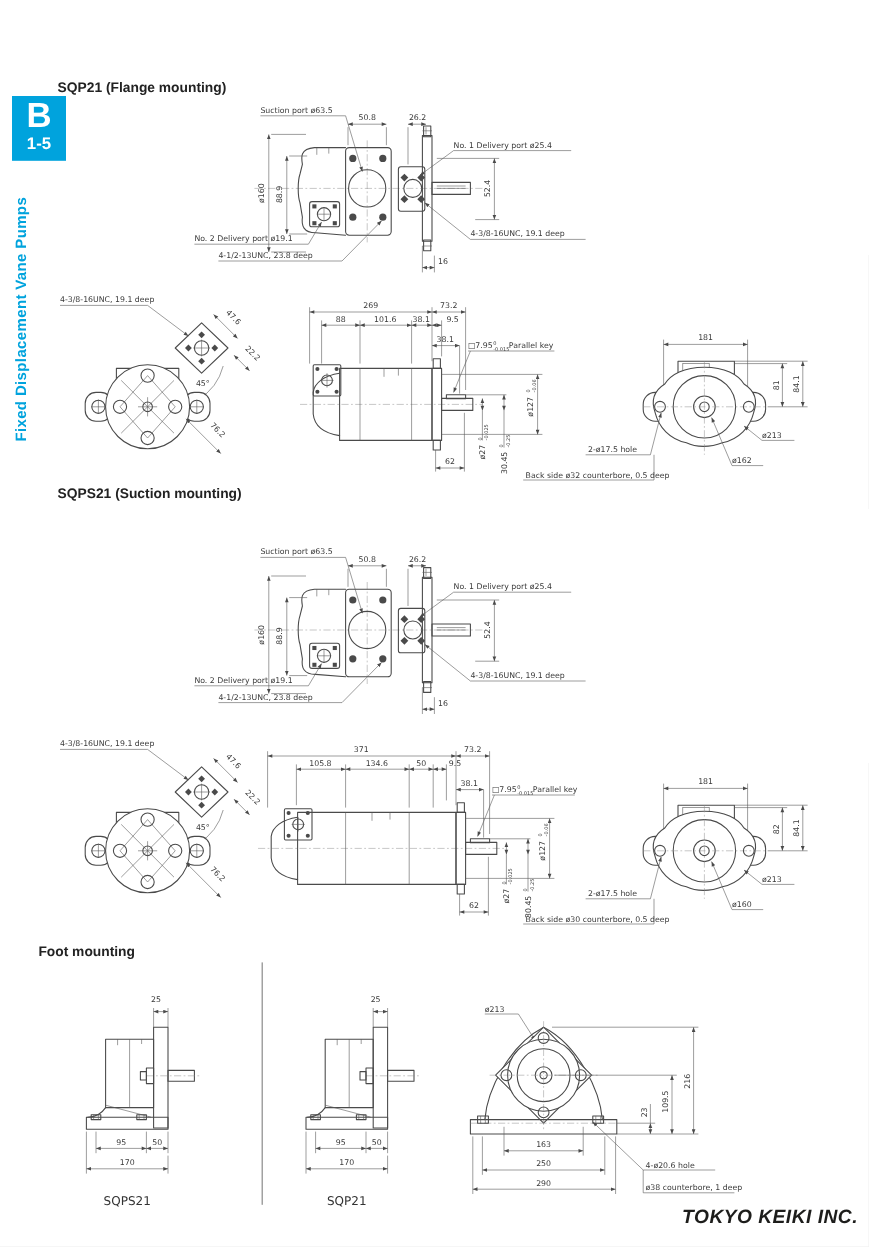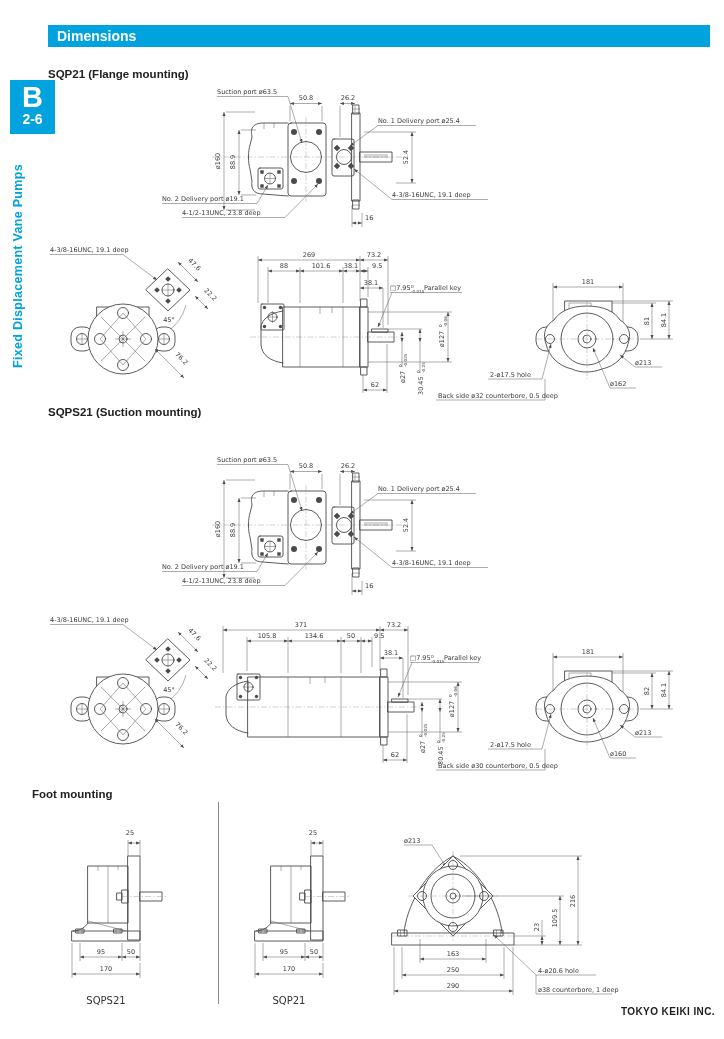--- a/index.html
+++ b/index.html
@@ -7,22 +7,22 @@
         font-family:"Liberation Sans","DejaVu Sans",sans-serif;}
   .hdr{position:absolute;left:48px;top:25px;width:662px;height:22px;background:#00a3dd;
        color:#fff;font-weight:bold;font-size:14px;line-height:22px;padding-left:9px;box-sizing:border-box;}
   .tab{position:absolute;left:10px;top:80px;width:45px;height:54px;background:#00a3dd;color:#fff;text-align:center;}
   .tab-b{font-size:29px;font-weight:bold;line-height:30px;margin-top:2px;}
   .tab-n{font-size:14px;font-weight:bold;line-height:15px;}
   .vlabel{position:absolute;left:11px;top:140px;height:228px;width:20px;color:#00a3dd;
           font-weight:bold;font-size:12.5px;writing-mode:vertical-rl;transform:rotate(180deg);
           text-align:left;letter-spacing:0.3px;white-space:nowrap;}
   .stitle{position:absolute;font-size:11.5px;font-weight:bold;color:#222;text-align:center;}
-  .footer{position:absolute;left:555px;top:1006px;width:160px;text-align:right;font-size:10px;
-          font-weight:bold;color:#1d1d1b;letter-spacing:0.4px;}
+  .footer{position:absolute;left:555px;top:1006px;width:160px;text-align:right;font-size:16px;
+          font-weight:bold;color:#1d1d1b;letter-spacing:0.4px;font-style:italic;}
   .divider{position:absolute;left:218px;top:802px;width:1px;height:202px;background:#8a8a8a;}
   svg{position:absolute;overflow:visible;}
   .t{fill:none;stroke:#4a4a4a;stroke-width:0.9;stroke-linejoin:round;stroke-linecap:round;}
   .tw{fill:#fff;stroke:#4a4a4a;stroke-width:0.9;stroke-linejoin:round;}
   .d{fill:none;stroke:#5a5a5a;stroke-width:0.5;}
   .cl{fill:none;stroke:#8a8a8a;stroke-width:0.4;stroke-dasharray:6 2 1.5 2;}
   .f{fill:#4a4a4a;stroke:none;}
   text.lbl{font-size:6.5px;fill:#3a3a3a;font-family:"DejaVu Sans",sans-serif;}
   text.tol{font-size:4.2px;fill:#3a3a3a;font-family:"DejaVu Sans",sans-serif;}
   text.big{font-size:10px;fill:#333;font-family:"DejaVu Sans",sans-serif;}
@@ -33,25 +33,24 @@
 <div class="page">
 
 <svg width="0" height="0">
 <defs>
 <marker id="ar" viewBox="0 0 10 8" refX="9.5" refY="4" markerWidth="9" markerHeight="7" orient="auto-start-reverse">
 <path d="M0.5,0.5 L9.5,4 L0.5,7.5 Z" fill="#4a4a4a"></path>
         </marker>
 </defs>
 </svg>
 
-<div class="hdr">Dimensions</div>
 
 <div class="tab">
   <div class="tab-b">B</div>
-  <div class="tab-n">2-6</div>
+  <div class="tab-n">1-5</div>
 </div>
 <div class="vlabel">Fixed Displacement Vane Pumps</div>
 
 <div class="stitle" style="left:48px;top:68px">SQP21 (Flange mounting)</div>
 <div class="stitle" style="left:48px;top:406px">SQPS21 (Suction mounting)</div>
 <div class="stitle" style="left:32px;top:788px">Foot mounting</div>
 
 <svg style="left:160px;top:85px" width="335" height="155" viewBox="0 0 335 155">
   <line class="cl" x1="52" y1="72" x2="242" y2="72"></line>
   <line class="cl" x1="146" y1="32" x2="146" y2="117"></line>

